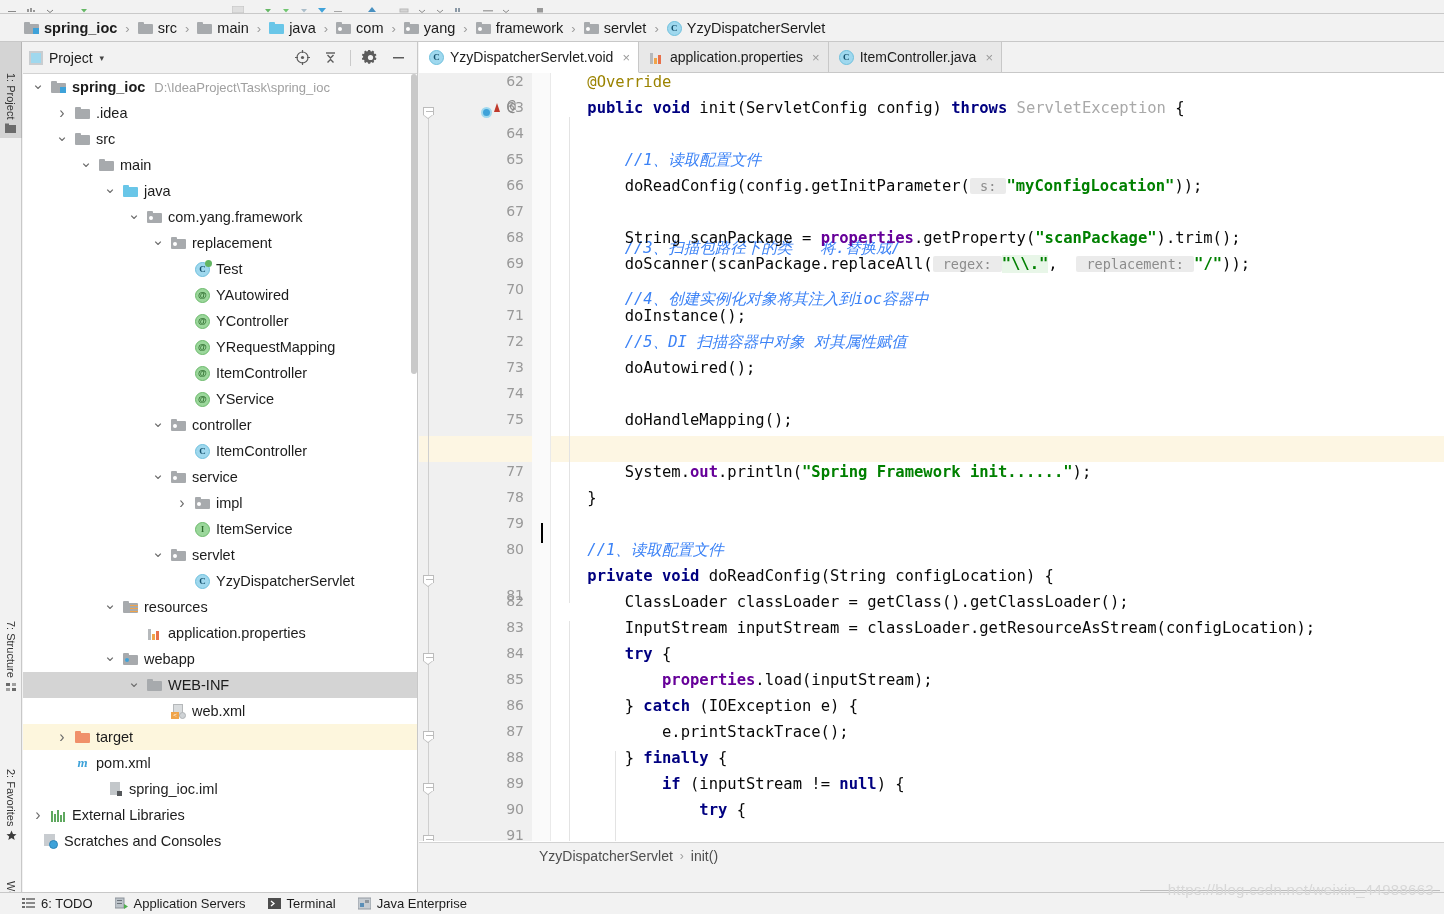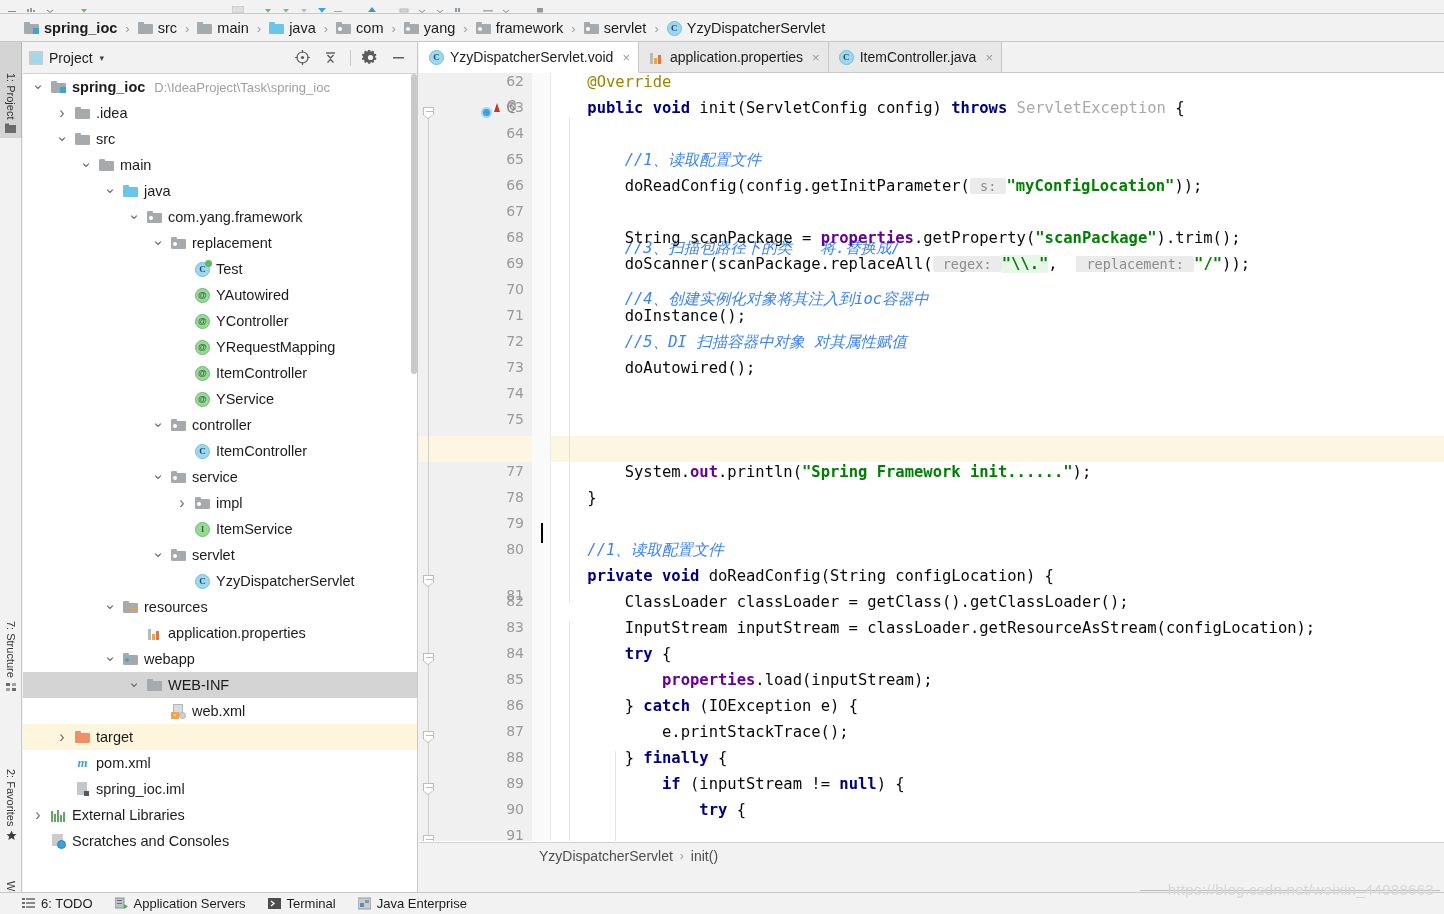--- a/index.html
+++ b/index.html
@@ -531,40 +531,40 @@
         <div class="row hl" style="padding-left: 32px;">
           <span class="arrow" style="font-size: 16px;">›</span>
           <span class="fi orange" style="margin-left: 6px;"></span>
           <span class="txt">target</span>
         </div>
         <div class="row" style="padding-left: 32px;">
           <span class="arrow"></span>
           <span class="mvn" style="margin-left: 6px;">m</span>
           <span class="txt">pom.xml</span>
         </div>
-        <div class="row" style="padding-left: 32px;">
+        <div class="row" style="padding-left: 32px; margin-left: 33px;">
           <span class="arrow"></span>
           <span class="imlic" style="margin-left: 6px;">
             <span class="pg"></span>
             <span class="sq"></span>
           </span>
           <span class="txt">spring_ioc.iml</span>
         </div>
         <div class="row" style="padding-left: 8px;">
           <span class="arrow" style="font-size: 16px;">›</span>
           <span class="libic" style="margin-left: 6px;">
             <s style="height:11px"></s>
             <s style="height:8px"></s>
             <s style="height:12px"></s>
             <s style="height:7px"></s>
             <s style="height:10px"></s>
           </span>
           <span class="txt">External Libraries</span>
         </div>
-        <div class="row" style="padding-left: 8px;">
+        <div class="row" style="">
           <span class="arrow"></span>
           <span class="scric" style="margin-left: 6px;">
             <span class="pg"></span>
             <span class="cl"></span>
           </span>
           <span class="txt">Scratches and Consoles</span>
         </div>
       </div>
     <div class="scrollbar"></div>
   </div>
@@ -692,20 +692,21 @@
           <div class="cline" style="top: 74px;"><span>        </span><span class="cmt">//1、读取配置文件</span></div>
           <div class="cline" style="top: 100px;"><span>        doReadConfig(config.getInitParameter(</span><span class="hint"> s: </span><span class="str">"myConfigLocation"</span><span>));</span></div>
           <div class="cline" style="top: 126px; margin-top: 36px;"><span>        </span><span class="cmt">//3、扫描包路径下的类   将.替换成/</span></div>
           <div class="cline" style="top: 152px;"><span>        String scanPackage = </span><span class="fld">properties</span><span>.getProperty(</span><span class="str">"scanPackage"</span><span>).trim();</span></div>
           <div class="cline" style="top: 178px;"><span>        doScanner(scanPackage.replaceAll(</span><span class="hint"> regex: </span><span class="str rxhl">"\\."</span><span>,  </span><span class="hint"> replacement: </span><span class="str">"/"</span><span>));</span></div>
           <div class="cline" style="top: 213px;"><span>        </span><span class="cmt">//4、创建实例化对象将其注入到ioc容器中</span></div>
           <div class="cline" style="top: 230px;"><span>        doInstance();</span></div>
           <div class="cline" style="top: 256px;"><span>        </span><span class="cmt">//5、DI 扫描容器中对象 对其属性赋值</span></div>
           <div class="cline" style="top: 282px;"><span>        doAutowired();</span></div>
           <div class="cline" style="top: 308px;"><span>        </span></div>
+          <div class="cline" style="top: 334px;"><span>        doHandleMapping();</span></div>
           <div class="cline" style="top: 360px;"></div>
           <div class="cline" style="top: 386px;"><span>        System.</span><span class="stat">out</span><span>.println(</span><span class="str">"Spring Framework init......"</span><span>);</span></div>
           <div class="cline" style="top: 412px;"><span>    }</span></div>
           <div class="cline" style="top: 438px;"></div>
           <div class="cline" style="top: 464px;"><span>    </span><span class="cmt">//1、读取配置文件</span></div>
           <div class="cline" style="top: 490px;"><span>    </span><span class="kw">private void </span><span>doReadConfig(String configLocation) {</span></div>
           <div class="cline" style="top: 516px;"><span>        ClassLoader classLoader = getClass().getClassLoader();</span></div>
           <div class="cline" style="top: 542px;"><span>        InputStream inputStream = classLoader.getResourceAsStream(configLocation);</span></div>
           <div class="cline" style="top: 568px;"><span>        </span><span class="kw">try</span><span> {</span></div>
           <div class="cline" style="top: 594px;"><span>            </span><span class="fld">properties</span><span>.load(inputStream);</span></div>

